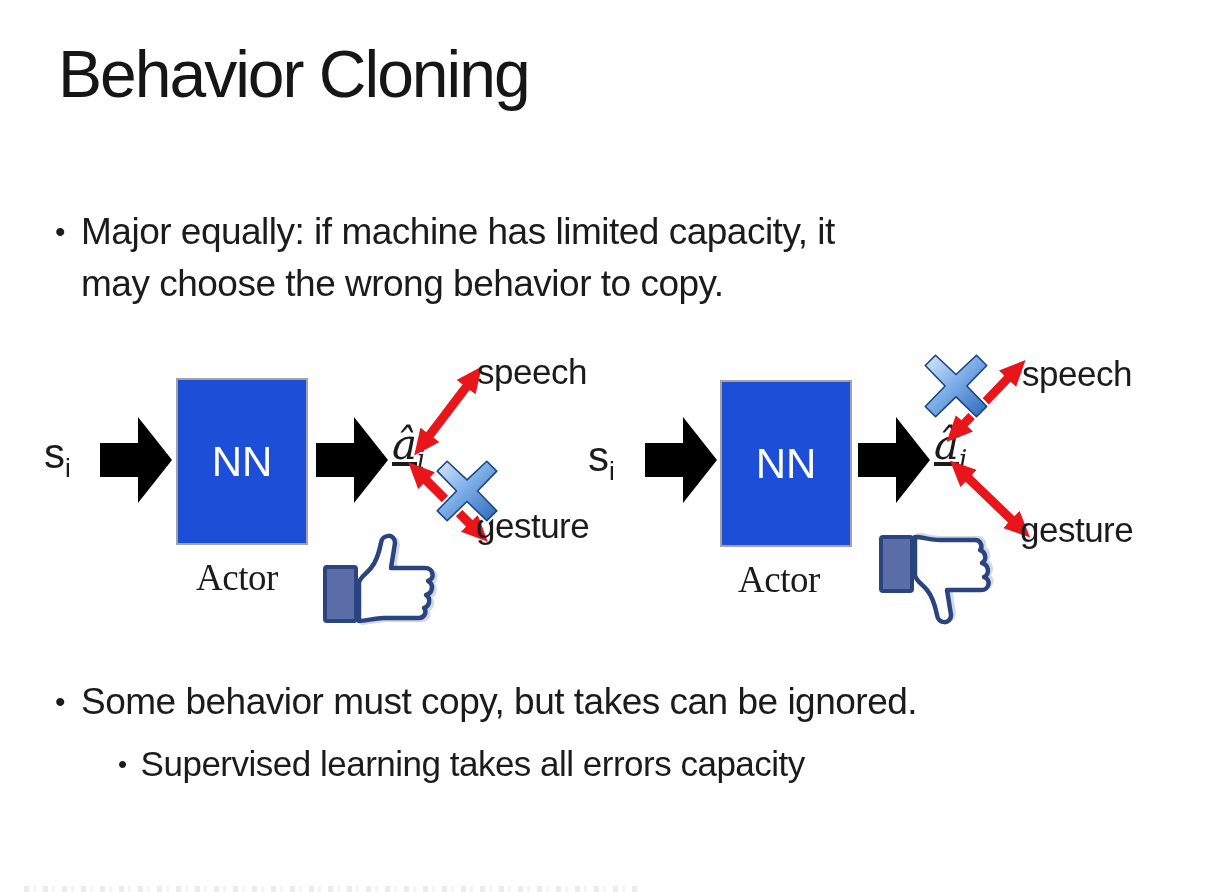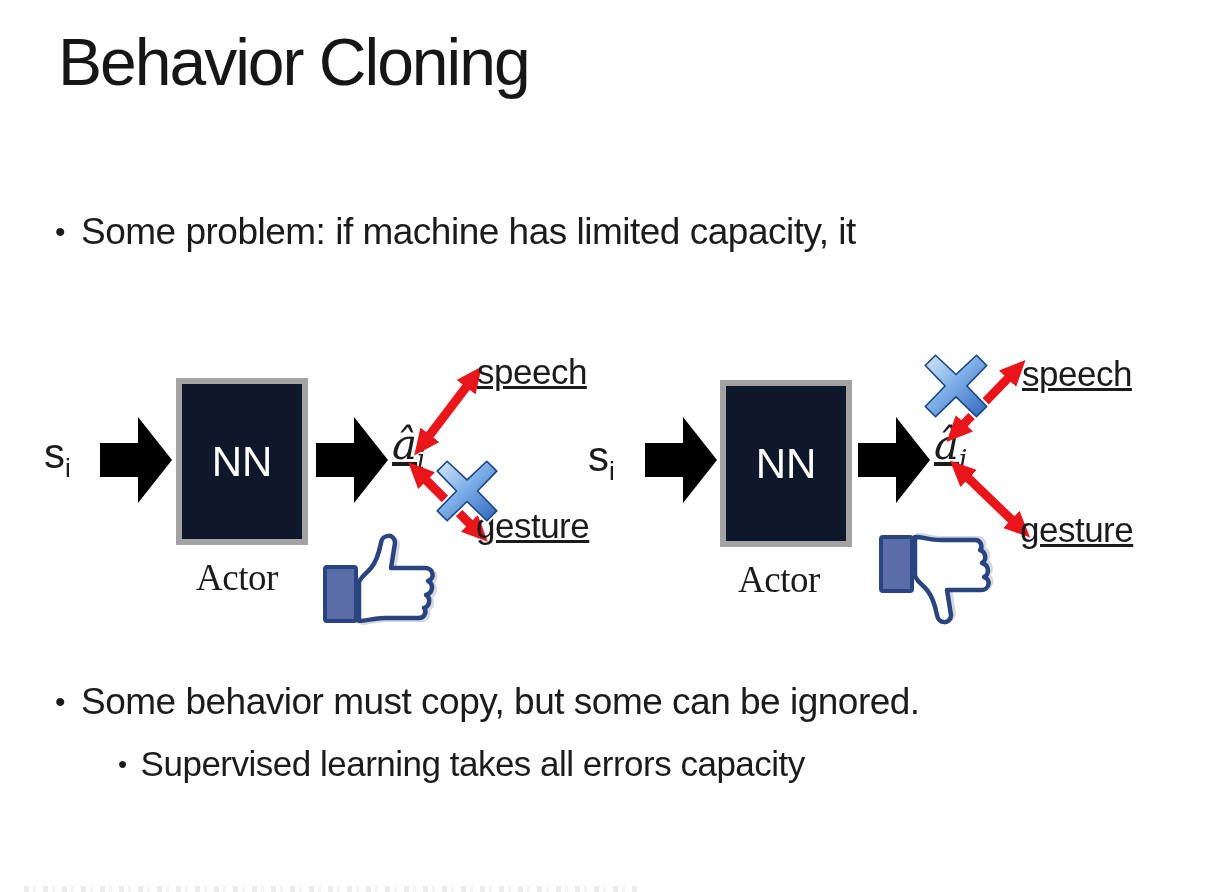--- a/index.html
+++ b/index.html
@@ -1,33 +1,33 @@
 <!DOCTYPE html>
 <html><head>
 <meta charset="utf-8">
 <style>
   html,body{margin:0;padding:0;background:#ffffff;}
   .slide{position:relative;width:1210px;height:892px;background:#ffffff;overflow:hidden;
          font-family:"Liberation Sans",sans-serif;color:#1b1b1b;}
   .abs{position:absolute;}
   .group{position:absolute;inset:0;}
-  .title{left:58px;top:24px;font-size:66px;letter-spacing:-2px;color:#161616;white-space:nowrap;}
+  .title{left:58px;top:36px;font-size:66px;letter-spacing:-2px;color:#161616;white-space:nowrap;}
   .bullet-row{display:flex;align-items:flex-start;white-space:nowrap;}
   .bullet-marker{font-size:30px;line-height:52px;margin-right:16px;}
   .b1{left:55px;top:206px;font-size:37px;line-height:52px;letter-spacing:-0.5px;}
   .b2{left:55px;top:676px;font-size:37px;line-height:52px;letter-spacing:-0.5px;}
   .bsub{left:118px;top:740px;font-size:35px;line-height:48px;letter-spacing:-0.5px;}
   .bsub .bullet-marker{font-size:26px;line-height:48px;margin-right:14px;}
-  .nn-box{width:132px;height:167px;background:#0f172a;border:6px solid #a3a3a3;box-sizing:border-box;
+  .nn-box{width:132px;height:167px;background:#1d4ed8;border:2px solid #a3a3a3;box-sizing:border-box;
           display:flex;align-items:center;justify-content:center;color:#fff;font-size:42px;}
   .sig{font-size:42px;white-space:nowrap;}
   .sig sub{font-size:26px;}
   .mathv{font-family:"DejaVu Serif",serif;font-style:italic;font-size:42px;white-space:nowrap;text-decoration:underline;}
   .mathv sub{font-size:26px;font-style:italic;}
-  .dlabel{font-size:35px;letter-spacing:-0.5px;white-space:nowrap;text-decoration:underline;}
+  .dlabel{font-size:35px;letter-spacing:-0.5px;white-space:nowrap;}
   .caption{font-size:37px;letter-spacing:-0.5px;white-space:nowrap;font-family:Liberation Serif, serif;}
   .bottom-frag{left:24px;top:886px;width:616px;height:6px;opacity:0.55;
     background:repeating-linear-gradient(90deg, rgba(90,100,96,0.22) 0 5px, rgba(255,255,255,0) 5px 9px,
                rgba(90,100,96,0.12) 9px 12px, rgba(255,255,255,0) 12px 19px);}
   svg{display:block;overflow:visible;}
 </style>
 </head>
 <body>
 
 <div class="slide">
@@ -43,21 +43,22 @@
         <path d="M0,0 L24,11 L0,22 Z" fill="#E8151B"></path>
       </marker>
     </defs>
   </svg>
 
   <div class="abs title">Behavior Cloning</div>
 
   <div class="abs b1 bullet-row">
     <span class="bullet-marker">•</span>
     <span>
-      <span>Some problem: if machine has limited capacity, it</span><br>
+      <span>Major equally: if machine has limited capacity, it</span><br>
+      <span>may choose the wrong behavior to copy.</span>
     </span>
   </div>
 
   <div class="group">
 
     <div class="abs sig" style="left:44px;top:430px;">
       <span>s</span><sub>i</sub>
     </div>
 
     <svg class="abs" style="left:100px;top:417px;" width="72" height="86" viewBox="0 0 72 86">
@@ -143,21 +144,21 @@
       <g transform="translate(0,96) scale(1,-1)">
         <path d="M40,92 V54 C40,49 47,45 52,39 C57,33 60,24 62,14 C63,5 76,4 76,14 L72,39 H106 C115,39 116,50 109,52 C115,55 114,64 107,66 C112,69 111,77 105,79 C108,82 106,89 100,89 H65 C55,89 48,92 40,92 Z" fill="none" stroke="#D3D8E2" stroke-width="4" stroke-linejoin="round"></path>
         <path d="M37,90 V52 C37,47 44,43 49,37 C54,31 57,22 59,12 C60,3 73,2 73,12 L69,37 H103 C112,37 113,48 106,50 C112,53 111,62 104,64 C109,67 108,75 102,77 C105,80 103,87 97,87 H62 C52,87 45,90 37,90 Z" fill="#FFFFFF" stroke="#29447E" stroke-width="4.5" stroke-linejoin="round"></path>
         <rect x="3" y="36" width="31" height="54" rx="2" fill="#5B6DA9" stroke="#29447E" stroke-width="4"></rect>
       </g>
     </svg>
   </div>
 
   <div class="abs b2 bullet-row">
     <span class="bullet-marker">•</span>
-    <span>Some behavior must copy, but some can be ignored.</span>
+    <span>Some behavior must copy, but takes can be ignored.</span>
   </div>
 
   <div class="abs bsub bullet-row">
     <span class="bullet-marker">•</span>
     <span>Supervised learning takes all errors capacity</span>
   </div>
 
   <div class="abs bottom-frag"></div>
 
 </div>

